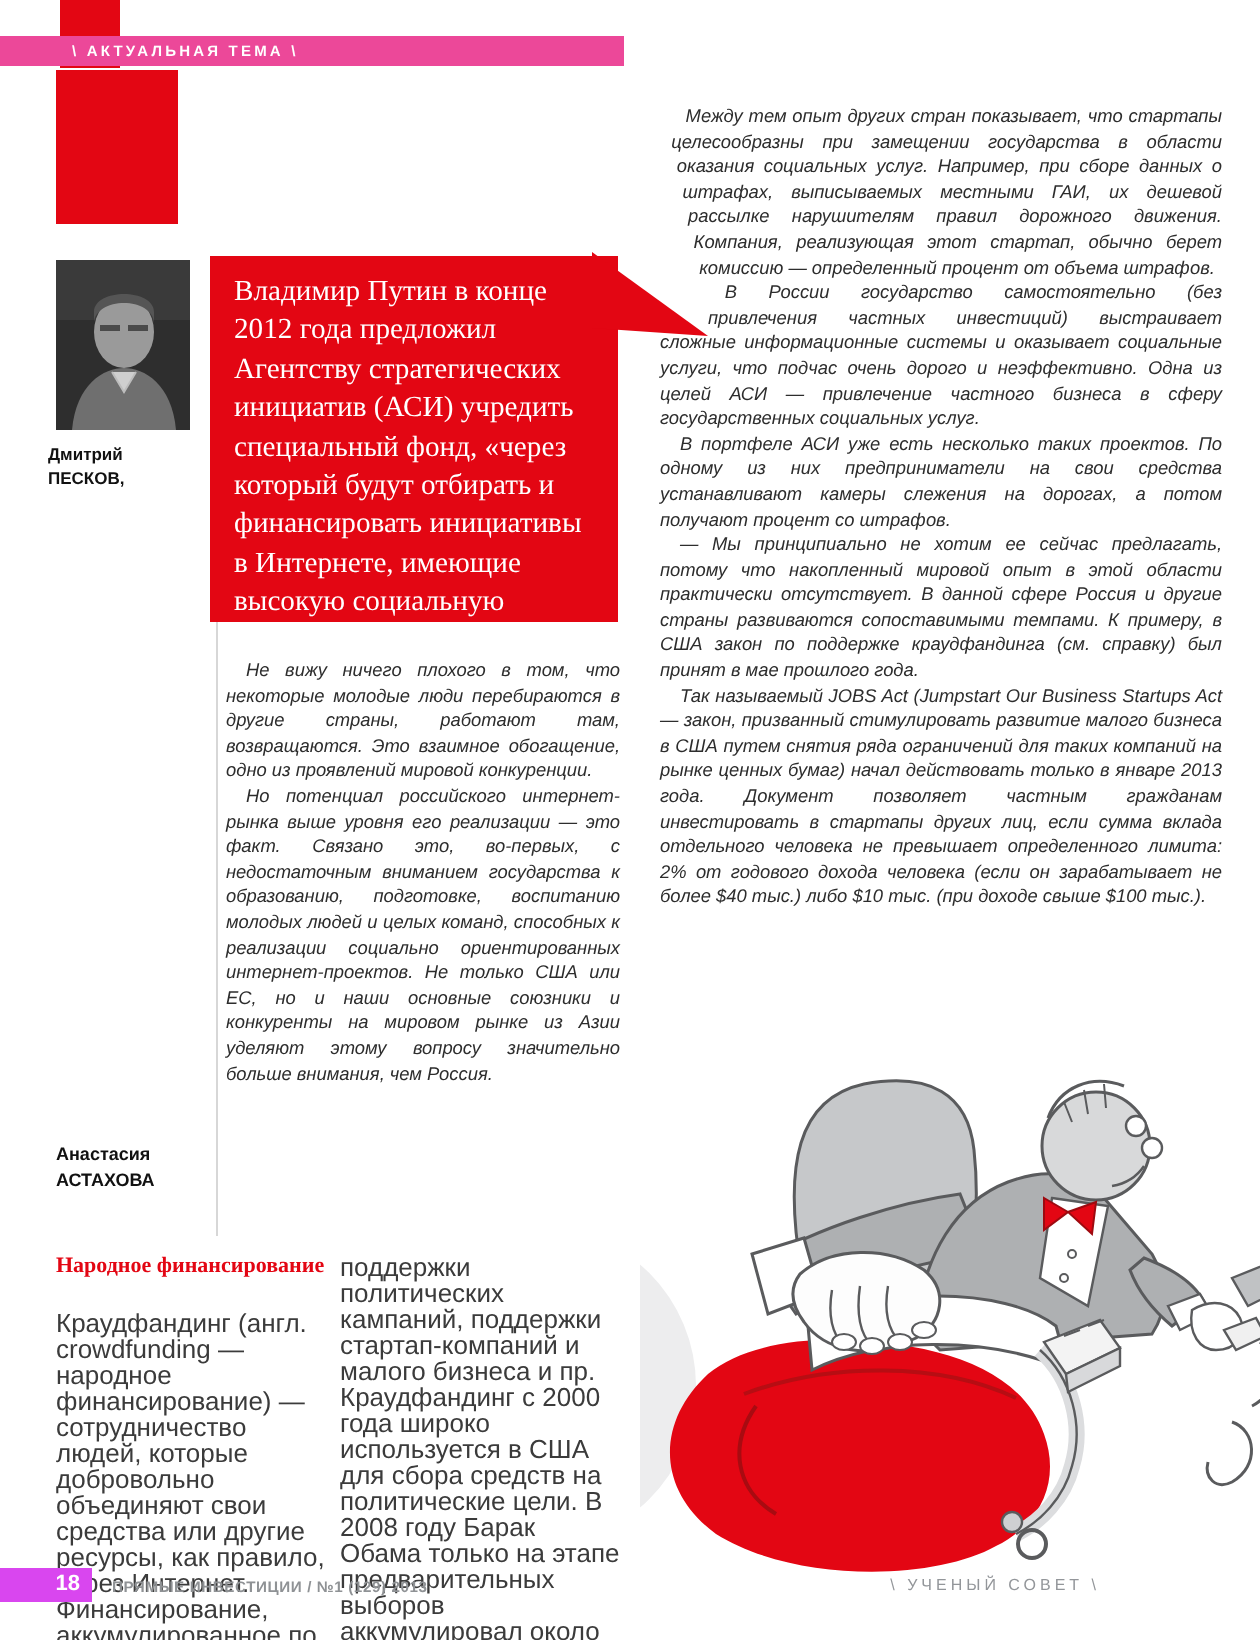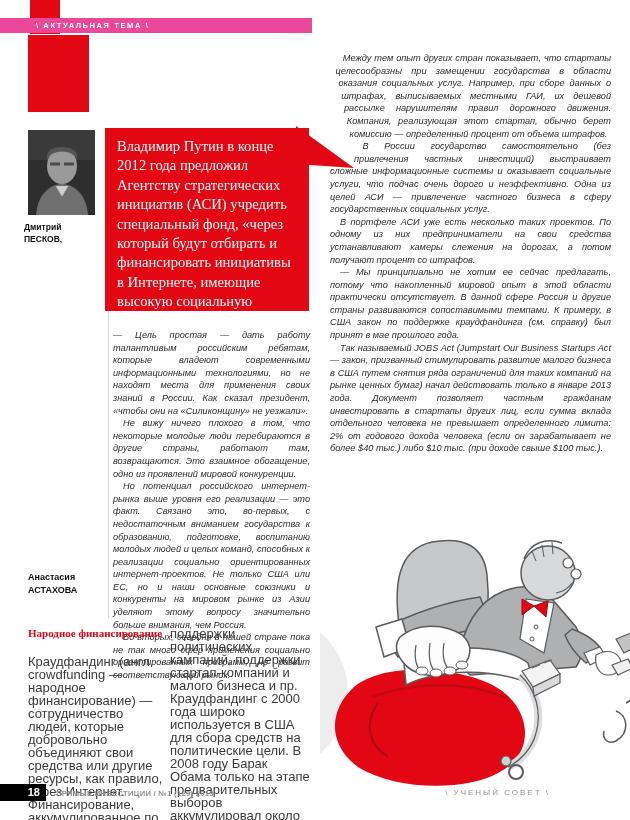--- a/index.html
+++ b/index.html
@@ -45,21 +45,21 @@
 
   
   .sb-heading{position:absolute;left:28px;top:627px;width:140px;font-size:11px;font-weight:bold;
               line-height:13px;color:#e30613;font-family:Liberation Serif, serif;}
   .sb-col{position:absolute;font-size:13px;line-height:13px;color:#3b3b3b;text-align:left;}
   #sb-col1{left:28px;top:655px;width:136px;}
   #sb-col2{left:170px;top:627px;width:140px;}
   .sb-col p{margin:0;}
 
   
-  .page-num-box{position:absolute;left:0;top:784px;width:46px;height:17px;background:#000000;}
+  .page-num-box{position:absolute;left:0;top:784px;width:46px;height:17px;background:#d946ef;}
   .page-num-box span{display:block;text-align:right;padding-right:6px;font-size:11px;font-weight:bold;
                      color:#fff;line-height:17px;}
   .journal{position:absolute;left:56px;top:789px;font-size:7.6px;font-weight:bold;color:#8f9295;letter-spacing:0.3px;}
   .footer-right{position:absolute;left:380px;top:788px;width:170px;text-align:right;font-size:8px;
                 letter-spacing:2px;color:#93969a;}
 
   .illo{position:absolute;left:320px;top:535px;width:310px;height:255px;}
 </style>
 </head>
 <body>
@@ -96,24 +96,22 @@
   <svg class="quote-tail" viewBox="0 0 58 48">
     <polygon points="0,0 58,42 0,38" fill="#e30613"></polygon>
   </svg>
 
   <div class="byline">
     <div>Анастасия</div>
     <div>АСТАХОВА</div>
   </div>
 
   <div class="col" id="col1">
-    <p>— Цель простая — дать работу талантливым российским ребятам, которые владеют современными информационными технологиями, но не находят места для применения своих знаний в России. Как сказал президент, «чтобы они на «Силиконщину» не уезжали».</p>
     <p class="ind">Не вижу ничего плохого в том, что некоторые молодые люди перебираются в другие страны, работают там, возвращаются. Это взаимное обогащение, одно из проявлений мировой конкуренции.</p>
     <p class="ind">Но потенциал российского интернет-рынка выше уровня его реализации — это факт. Связано это, во-первых, с недостаточным вниманием государства к образованию, подготовке, воспитанию молодых людей и целых команд, способных к реализации социально ориентированных интернет-проектов. Не только США или ЕС, но и наши основные союзники и конкуренты на мировом рынке из Азии уделяют этому вопросу значительно больше внимания, чем Россия.</p>
-    <p class="ind">Во-вторых, сегодня в нашей стране пока не так много сфер применения социально ориентированных программ, не развит соответствующий рынок.</p>
   </div>
 
   <div class="col" id="col2">
     <div class="tail-spacer"></div>
     <p class="ind">Между тем опыт других стран показывает, что стартапы целесообразны при замещении государства в области оказания социальных услуг. Например, при сборе данных о штрафах, выписываемых местными ГАИ, их дешевой рассылке нарушителям правил дорожного движения. Компания, реализующая этот стартап, обычно берет комиссию — определенный процент от объема штрафов.</p>
     <p class="ind">В России государство самостоятельно (без привлечения частных инвестиций) выстраивает сложные информационные системы и оказывает социальные услуги, что подчас очень дорого и неэффективно. Одна из целей АСИ — привлечение частного бизнеса в сферу государственных социальных услуг.</p>
     <p class="ind">В портфеле АСИ уже есть несколько таких проектов. По одному из них предприниматели на свои средства устанавливают камеры слежения на дорогах, а потом получают процент со штрафов.</p>
     <p class="ind">— Мы принципиально не хотим ее сейчас предлагать, потому что накопленный мировой опыт в этой области практически отсутствует. В данной сфере Россия и другие страны развиваются сопоставимыми темпами. К примеру, в США закон по поддержке краудфандинга (см. справку) был принят в мае прошлого года.</p>
     <p class="ind">Так называемый JOBS Act (Jumpstart Our Business Startups Act — закон, призванный стимулировать развитие малого бизнеса в США путем снятия ряда ограничений для таких компаний на рынке ценных бумаг) начал действовать только в январе 2013 года. Документ позволяет частным гражданам инвестировать в стартапы других лиц, если сумма вклада отдельного человека не превышает определенного лимита: 2% от годового дохода человека (если он зарабатывает не более $40 тыс.) либо $10 тыс. (при доходе свыше $100 тыс.).</p>
   </div>

